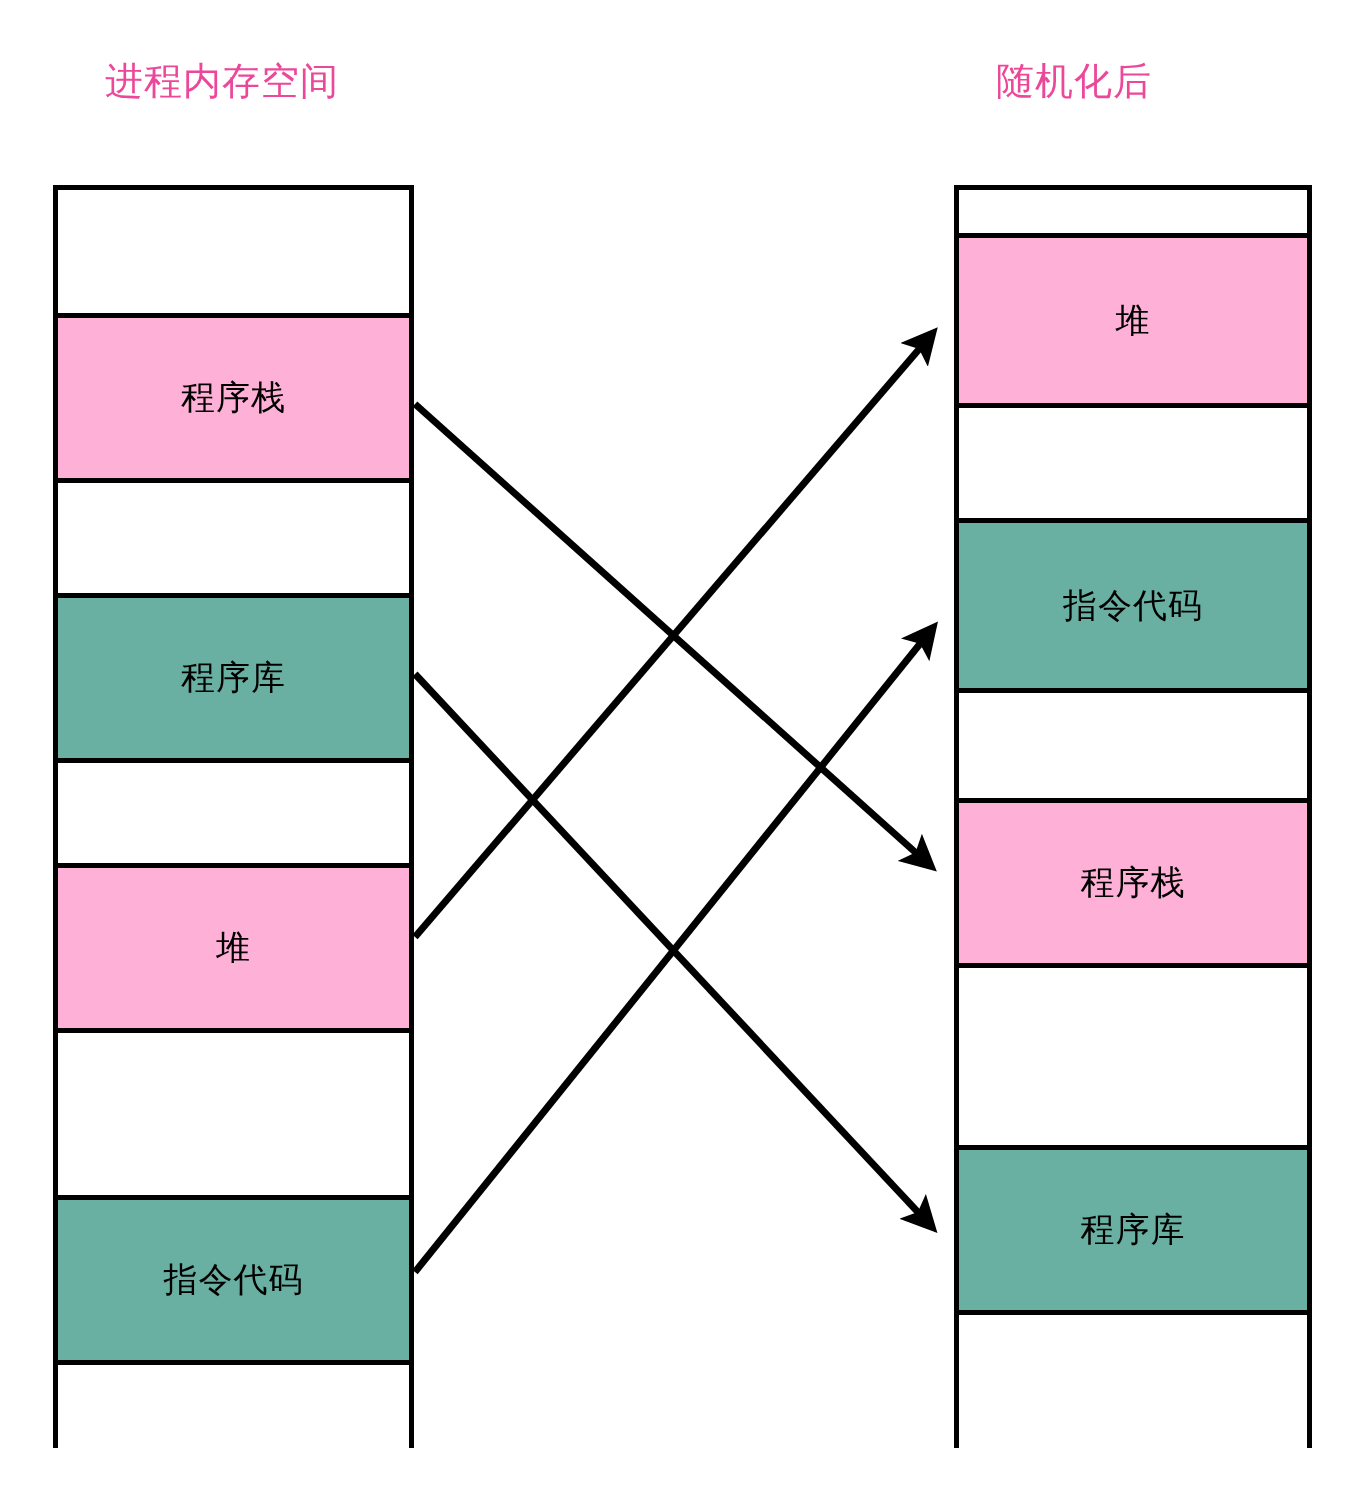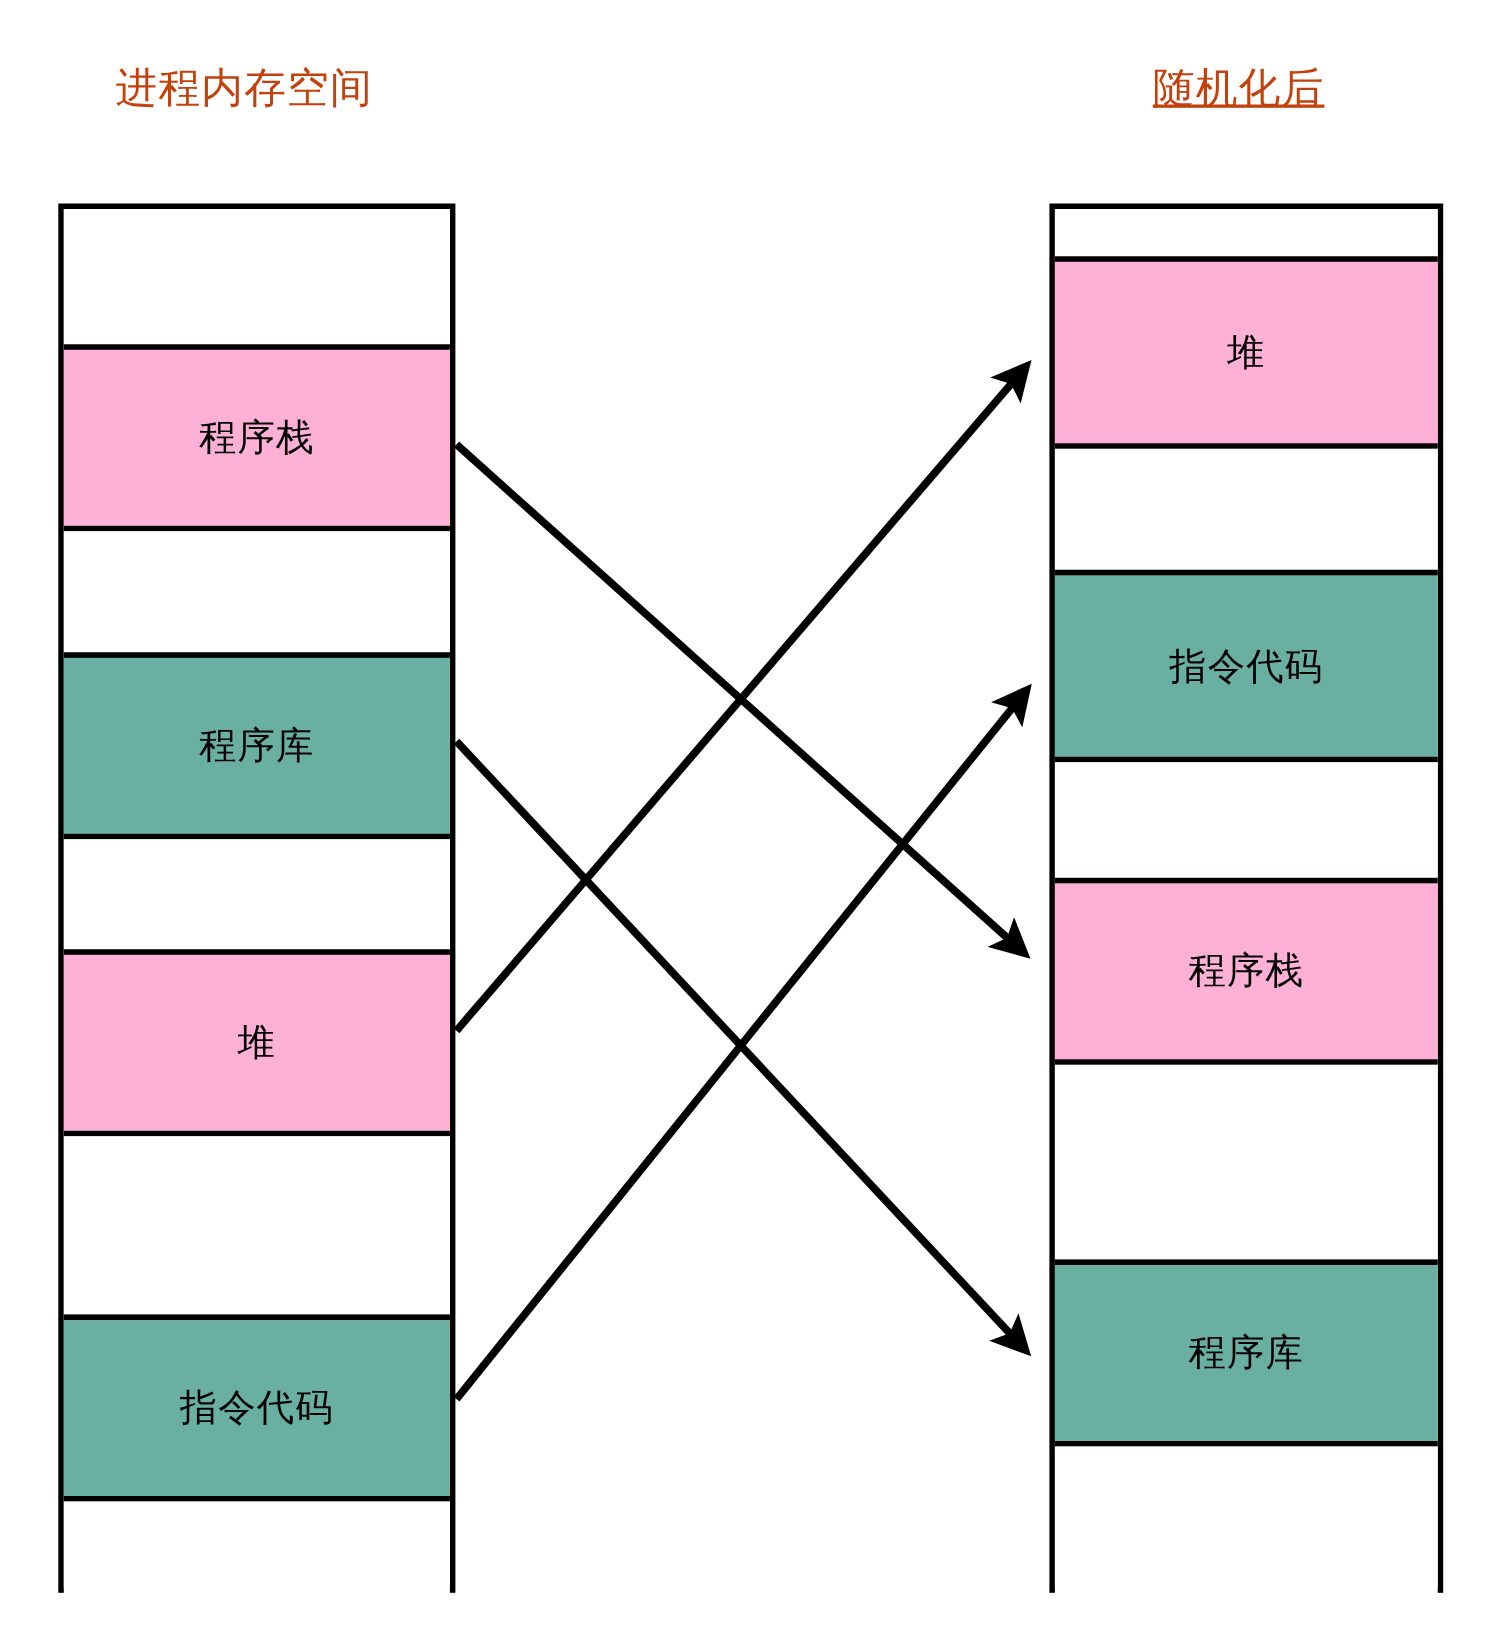--- a/index.html
+++ b/index.html
@@ -16,26 +16,26 @@
     height: 1501px;
     background: #ffffff;
     overflow: hidden;
   }
 
   
   .col-title {
     position: absolute;
     font-size: 38px;
     line-height: 1;
-    color: #c2410c;
+    color: #ec4899;
     white-space: nowrap;
     letter-spacing: 1px;
   }
   #title-left  { left: 105px;  top: 62px; }
-  #title-right { left: 1048px; top: 62px; text-decoration: underline; }
+  #title-right { left: 996px; top: 62px; }
 
   
   .mem-column {
     position: absolute;
     top: 185px;
     height: 1263px;
     box-sizing: border-box;
     border: 5px solid #000000;
     background: #ffffff;
     display: flex;

